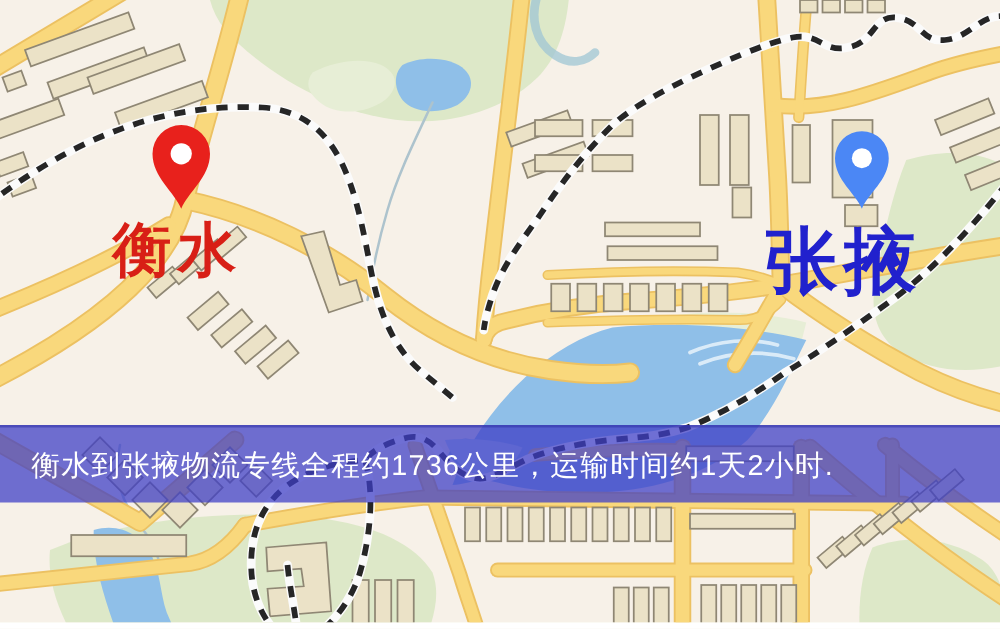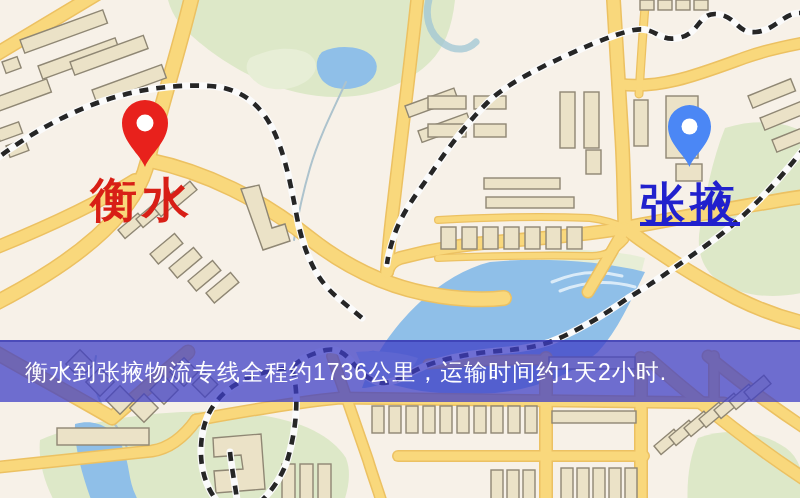--- a/index.html
+++ b/index.html
@@ -22,21 +22,21 @@
   .rail-b{fill:none;stroke:#fbfbfb;stroke-width:7;stroke-linecap:round;}
   .rail-d{fill:none;stroke:#262626;stroke-width:4.6;stroke-dasharray:9 8;stroke-linecap:butt;}
   .bld{fill:#ebe2c7;stroke:#8f8774;stroke-width:1.4;}
   .lake-streak{fill:none;stroke:#e8f2fa;stroke-width:3;stroke-linecap:round;opacity:.85;}
 
   .city-label{
     position:absolute;font-weight:bold;line-height:1;
     letter-spacing:5px;white-space:nowrap;user-select:none;
   }
   .label-origin{left:90px;top:176px;font-size:47px;}
-  .label-dest{left:640px;top:181px;font-size:45px;text-decoration:underline;}
+  .label-dest{left:612px;top:181px;font-size:58px;}
 
   .pin{position:absolute;}
   .pin-origin{left:121px;top:98px;}
   .pin-dest{left:667px;top:103px;}
 
   .banner{
     position:absolute;left:0;top:292px;width:800px;height:62px;
     display:flex;align-items:center;
     border-top:2px solid rgba(47,47,168,.55);
     box-sizing:border-box;

